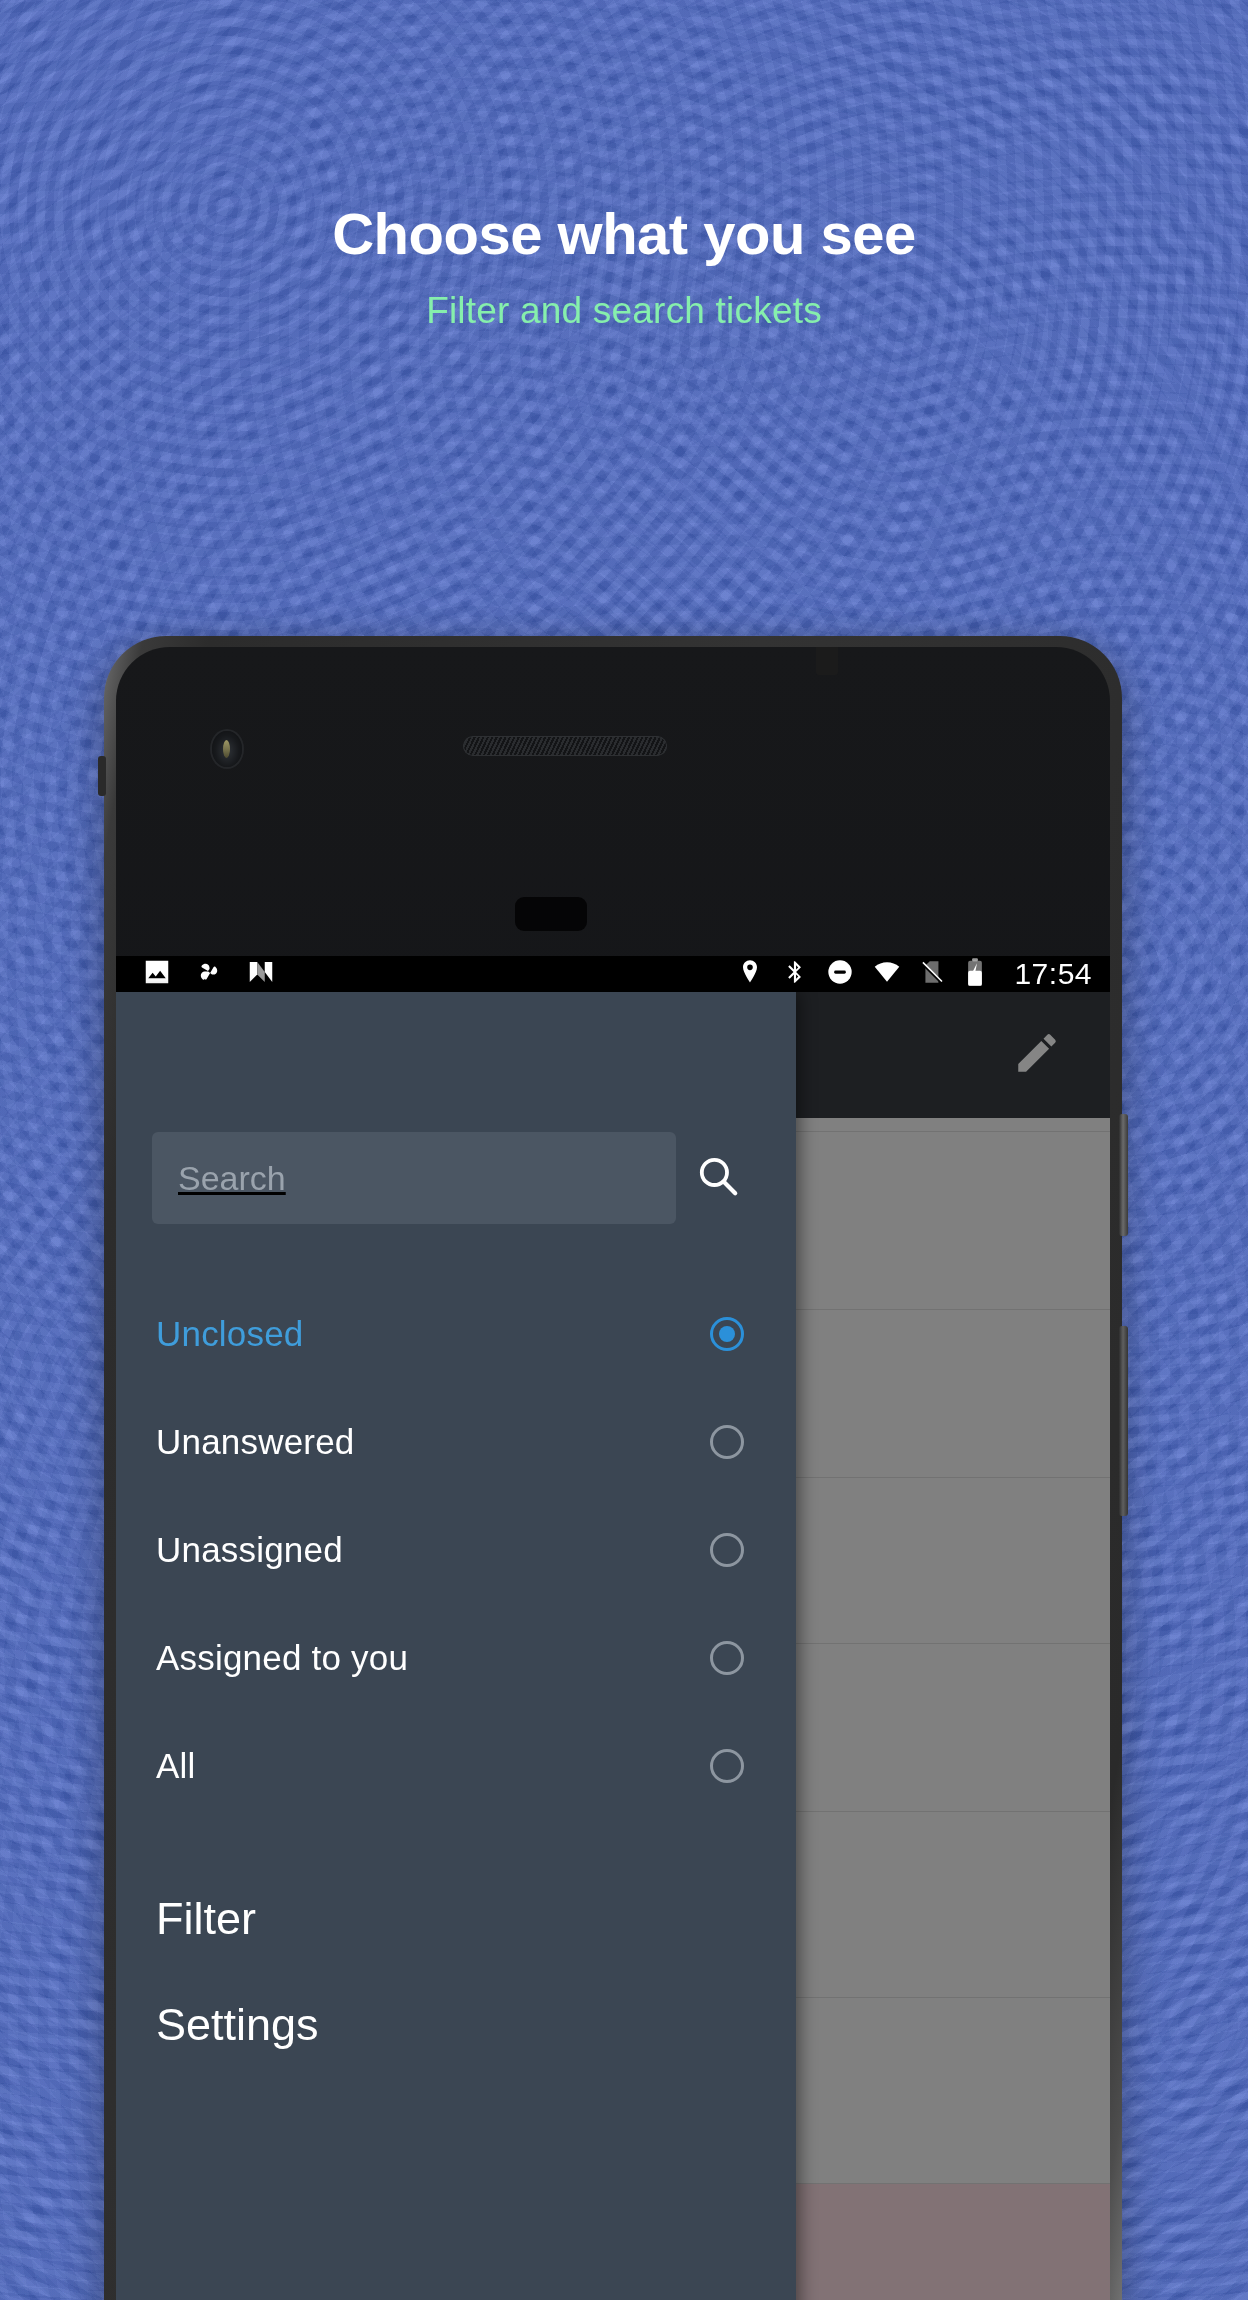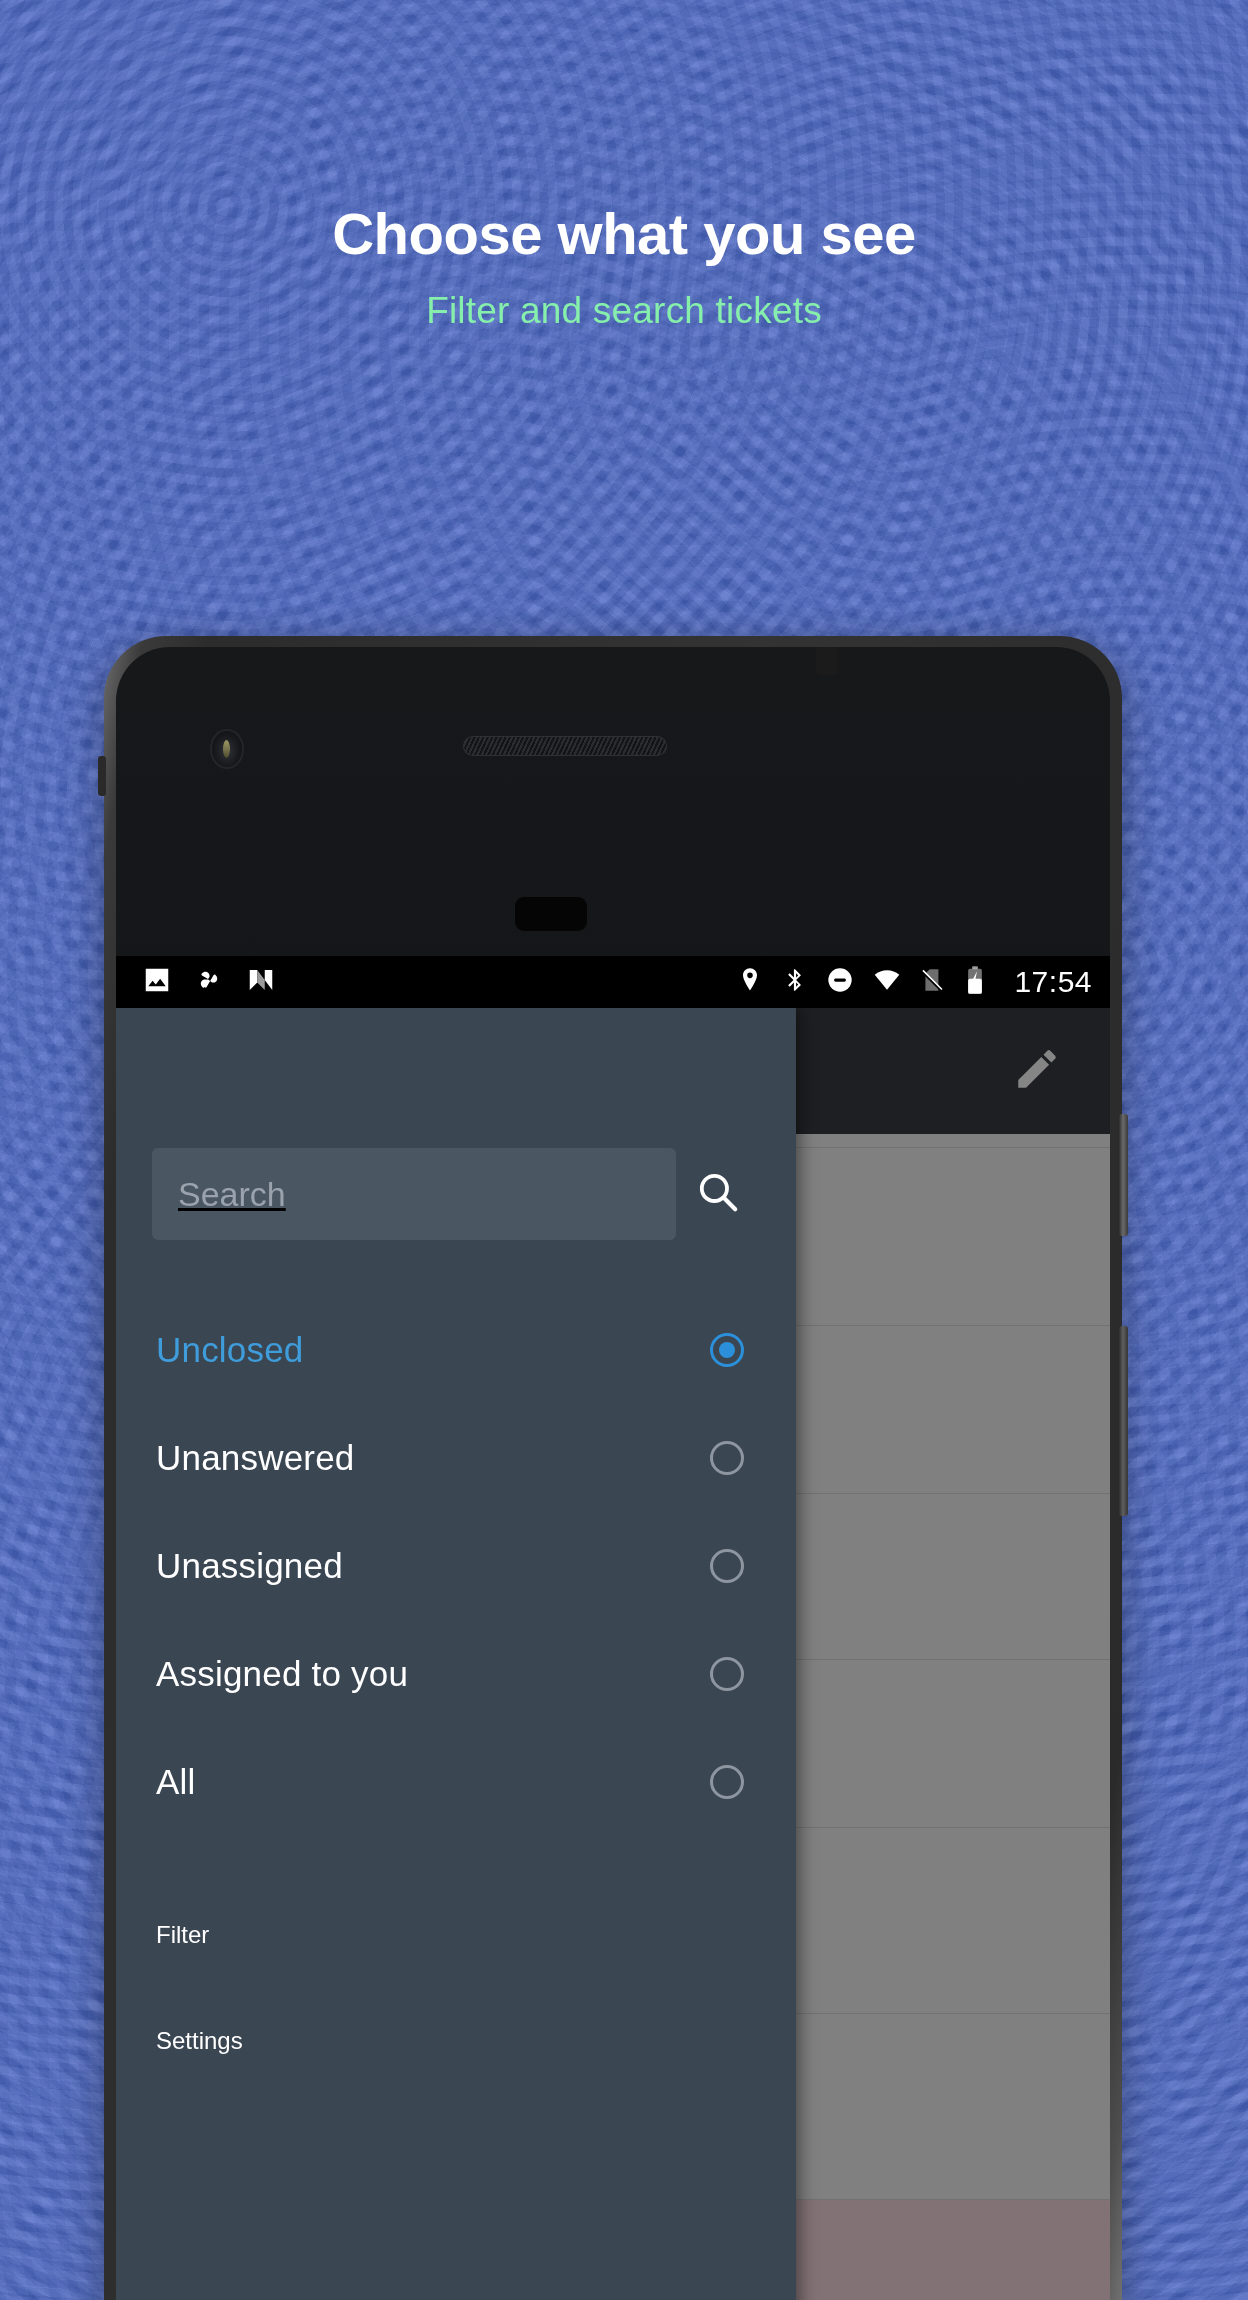--- a/index.html
+++ b/index.html
@@ -108,21 +108,21 @@
   }
 
   
   #screen{
     position:absolute; left:12px; top:320px; right:12px; bottom:0;
     overflow:hidden; background:#000;
   }
 
   
   #status-bar{
-    position:relative; height:52px; background:#000000;
+    position:relative; height:36px; background:#000000;
     display:flex; align-items:center; padding:0 18px 0 26px;gap:21px;
   }
   #status-left{ display:flex; align-items:center; gap:22px; }
   #status-right{ margin-left:auto; display:flex; align-items:center; gap:18px; }
   .sb-icon{ display:block; }
   #status-clock{
     color:#fff; font-size:30px; font-weight:500; letter-spacing:.5px; margin-left:10px;
   }
 
   
@@ -197,21 +197,21 @@
   .drawer-option.selected .radio::after{
     content:""; position:absolute; left:6px; top:6px;
     width:16px; height:16px; border-radius:50%; background:#2b90d9;
   }
 
   #drawer-actions{ margin-top:46px; }
   .drawer-action{
     display:flex; align-items:center;
     height:106px; padding:0 40px;
   }
-  .drawer-action .act-label{ font-size:24px; color:#ffffff; }
+  .drawer-action .act-label{ font-size:45px; color:#ffffff; }
 </style>
 </head>
 <body>
 
 <div id="bg-pattern"></div>
 
 <div id="promo-text">
   <div id="promo-title">Choose what you see</div>
   <div id="promo-subtitle">Filter and search tickets</div>
 </div>

